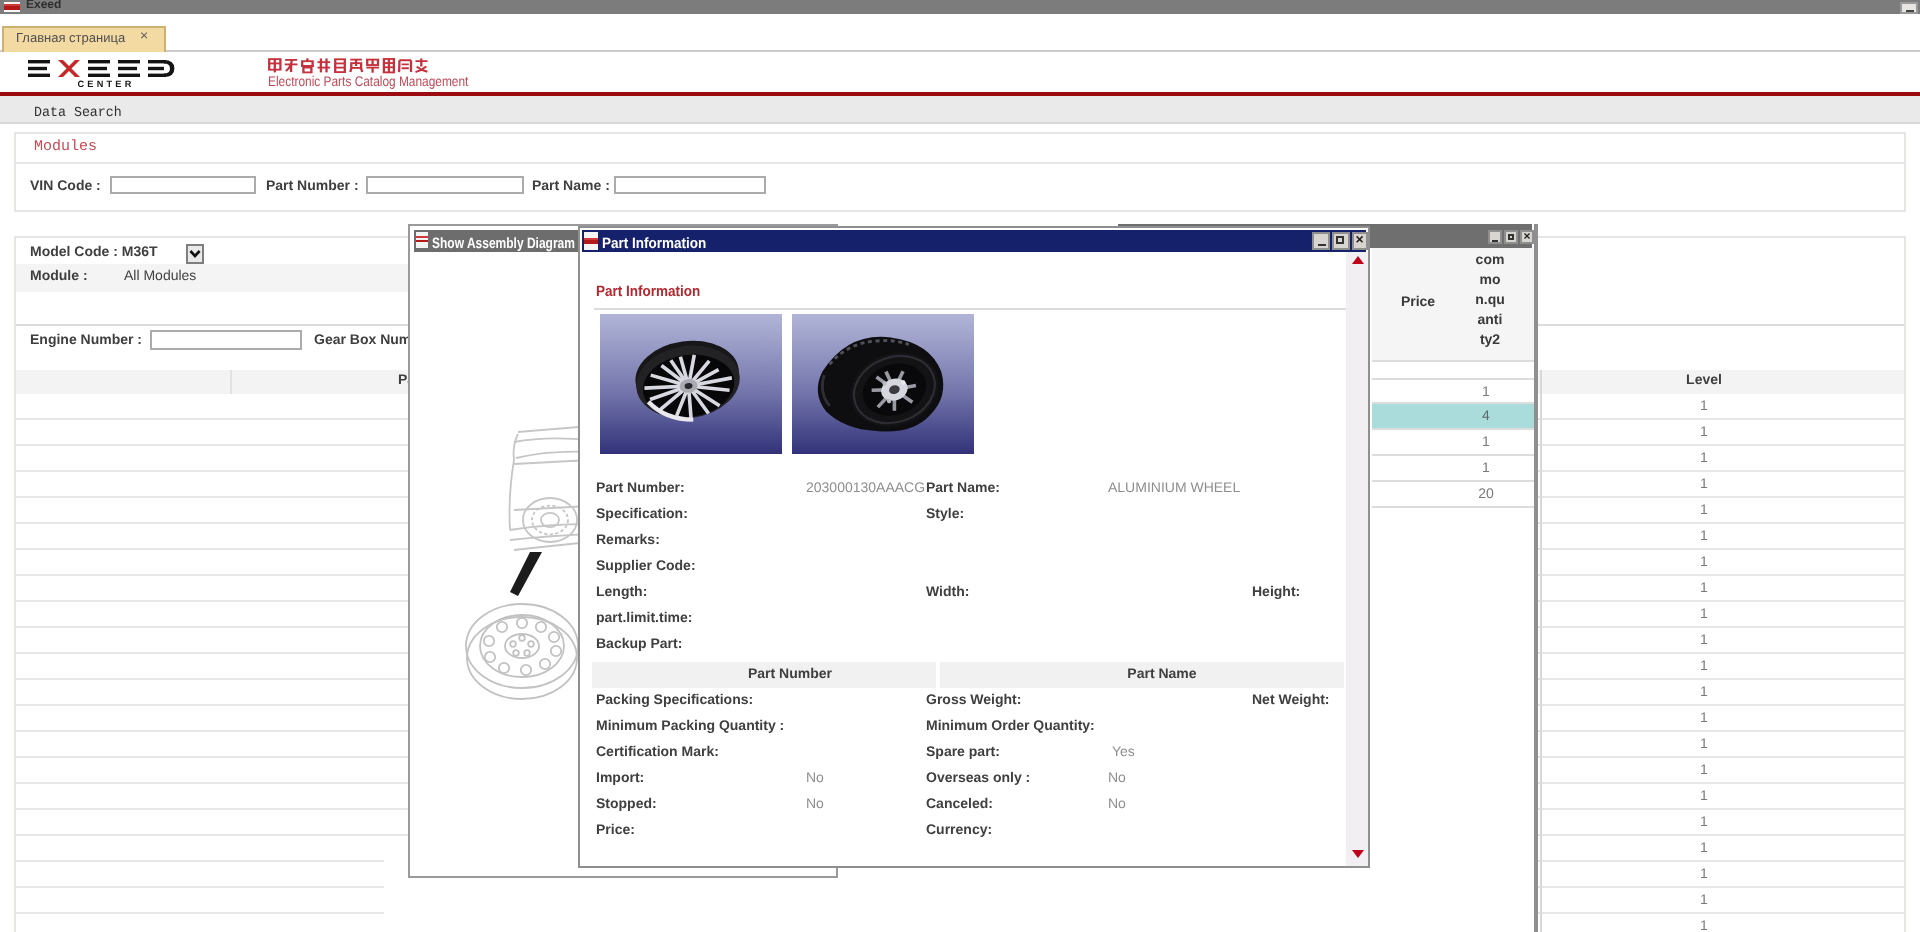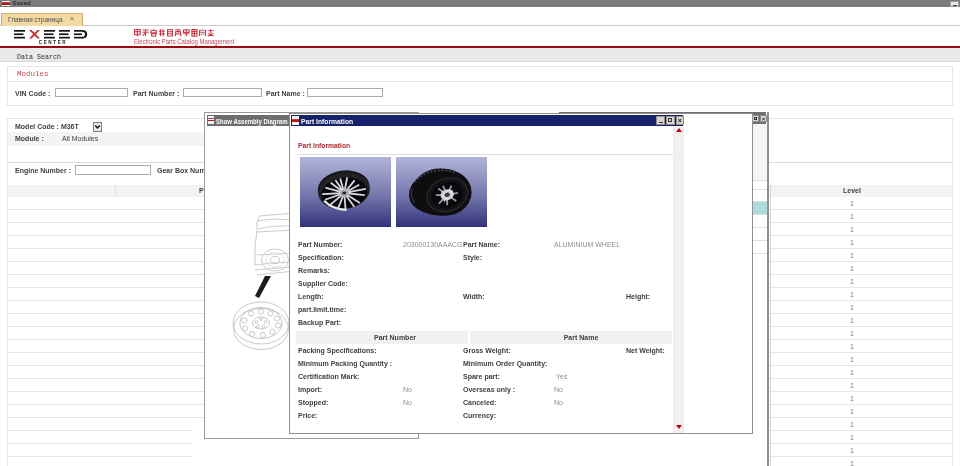--- a/index.html
+++ b/index.html
@@ -295,21 +295,21 @@
         <circle cx="50" cy="106" r="1.4"></circle>
           <circle cx="54.5" cy="109" r="1.4"></circle>
           <circle cx="52.5" cy="113.5" r="1.4"></circle>
           <circle cx="47" cy="113.5" r="1.4"></circle>
           <circle cx="45.5" cy="109" r="1.4"></circle>
         <line x1="78" y1="110" x2="85" y2="110"></line>
       </g>
     </svg>
   </div>
 
-  <div class="abs" style="left:289px;top:113px;width:464px;height:321px;background:#fff;border:1px solid #8f8f8f;">
+  <div class="abs" style="left:289px;top:113px;width:396px;height:321px;background:#fff;border:1px solid #8f8f8f;">
     <div class="abs" style="left:1px;top:1px;width:392px;height:11px;background:#15216b;"></div>
     <div class="abs" style="left:2px;top:2px;width:6.5px;height:9px;background:#f4f4f4;overflow:hidden;">
       <div class="abs" style="left:0;top:2.8px;width:7px;height:1.1px;background:#d03a3a;"></div>
       <div class="abs" style="left:0;top:4.3px;width:7px;height:1.6px;background:#b31b1b;"></div>
     </div>
     <div class="abs b" style="left:10.5px;top:3px;font-size:7.5px;color:#fff;white-space:nowrap;transform:scaleX(0.9);transform-origin:0 0;">Part Information</div>
     <div class="abs" style="left:366px;top:2px;width:8.5px;height:8.5px;background:#d8d5d0;border:1px solid #8f8f8f;">
         <div class="abs" style="left:1.5px;top:4.8px;width:4px;height:1.2px;background:#333;"></div>
       </div>
     <div class="abs" style="left:376px;top:2px;width:8.5px;height:8.5px;background:#d8d5d0;border:1px solid #8f8f8f;">

